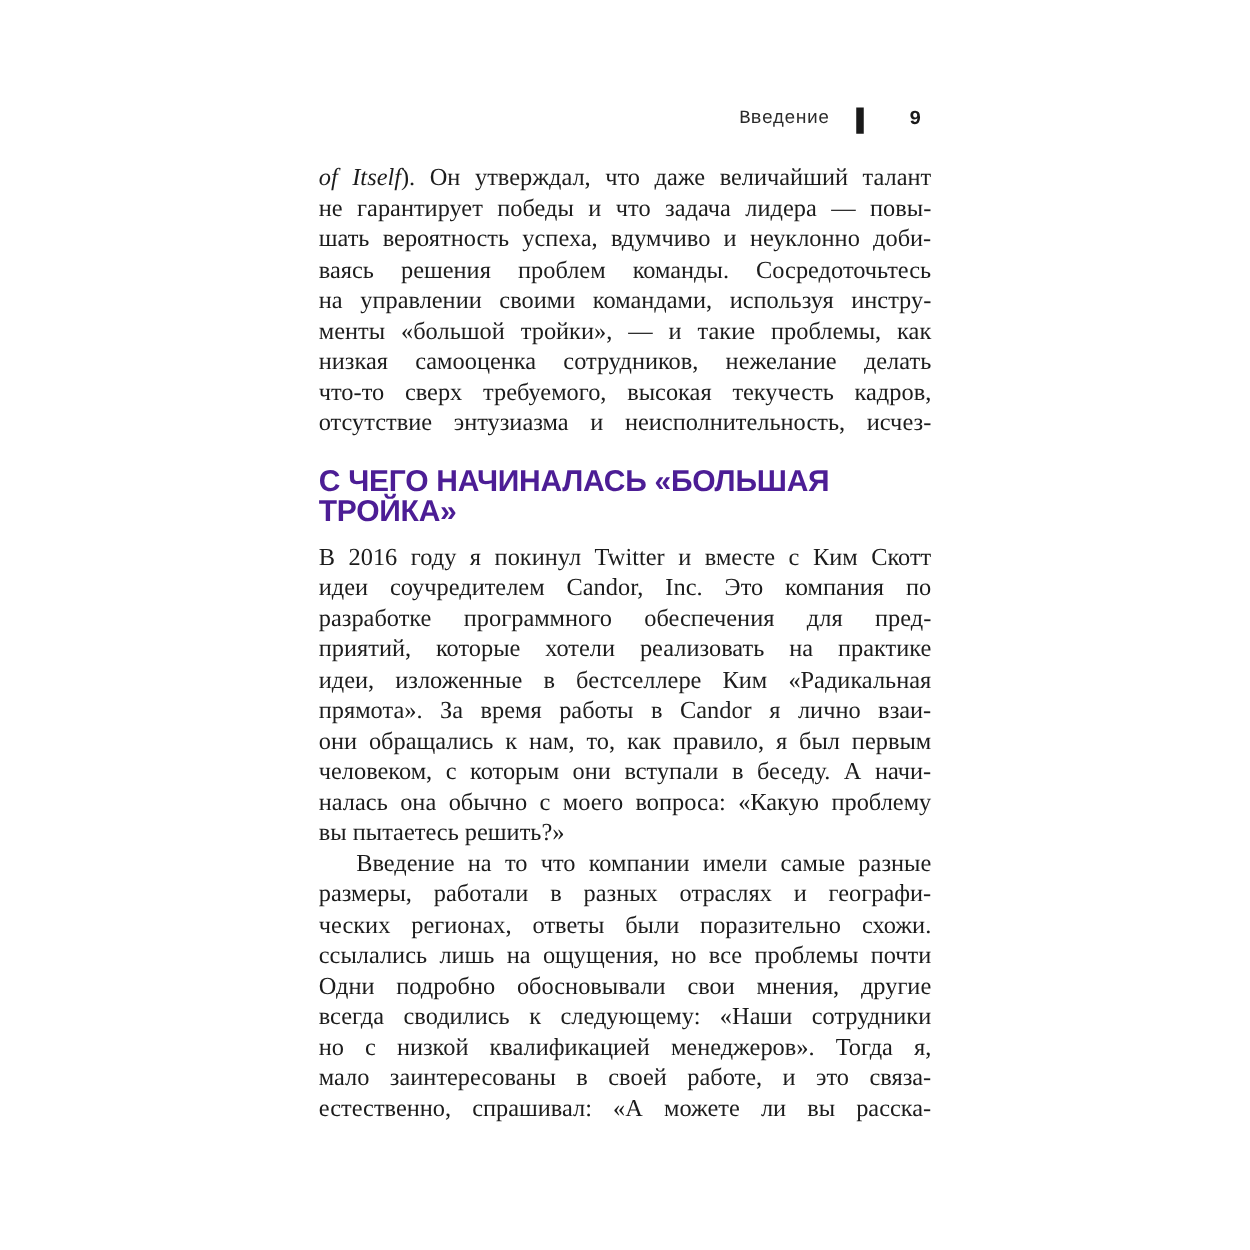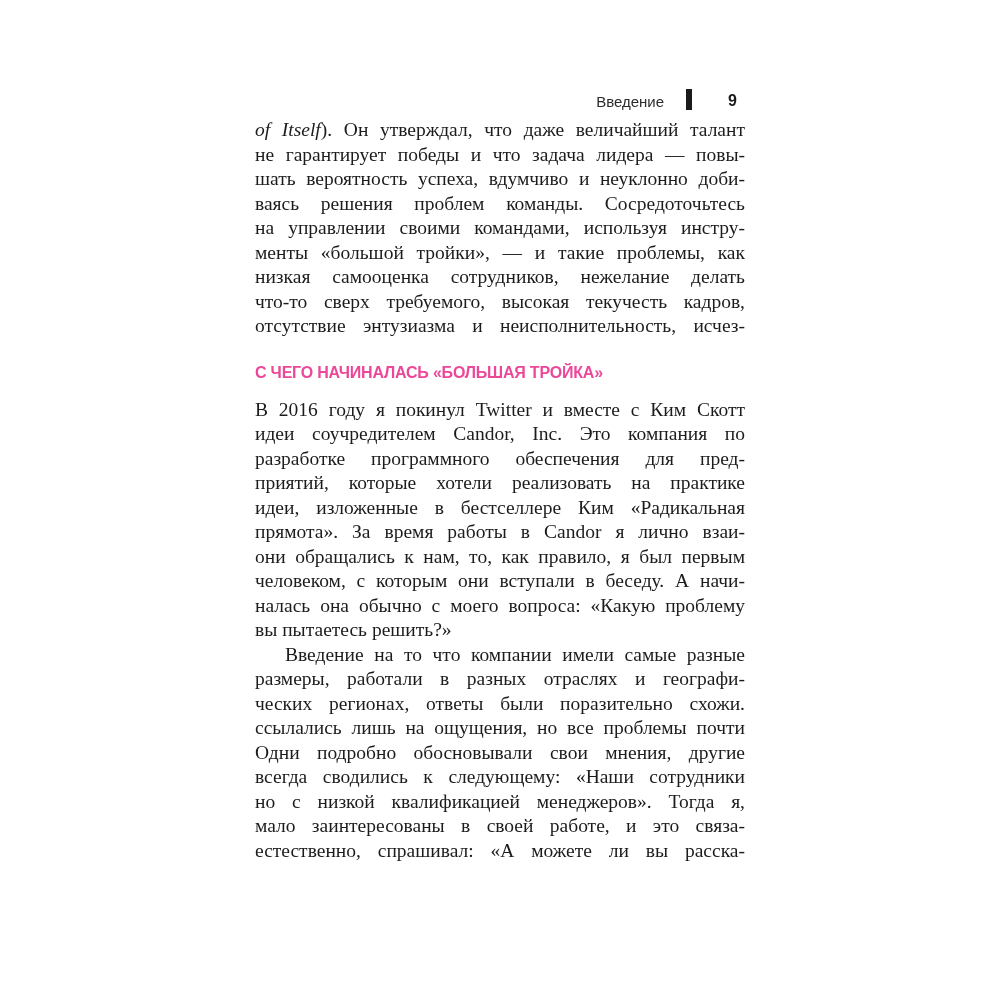--- a/index.html
+++ b/index.html
@@ -14,59 +14,59 @@
   }
   .column {
     position: absolute;
     left: 255px;
     top: 86px;
     width: 490px;
   }
   .page-header {
     display: flex;
     justify-content: flex-end;
-    align-items: flex-end;
+    align-items: flex-start;
     height: 24px;
-    font-family: Liberation Sans, sans-serif;
+    font-family: Liberation Mono, monospace;
     font-size: 15px;
     color: #2b2b2b;
   }
   .header-bar {
     width: 6px;
     height: 21px;
     background: #1a1a1a;
     margin-left: 22px;
   }
   .page-num {
     font-weight: bold;
     font-size: 16px;
     color: #1a1a1a;
     margin-left: 36px;
     margin-right: 8px;
   }
   .para {
     margin: 0;
     font-size: 19.5px;
   }
-  .para-first { margin-top: 8px; }
+  .para-first { margin-top: 21px; }
   .ln {
     line-height: 24.5px;
     text-align: justify;
     text-align-last: justify;
   }
   .ln-last { text-align-last: left; }
   .ln-indent { padding-left: 30px; }
   .italic { font-style: italic; }
   .section-heading {
     font-family: "Liberation Sans", sans-serif;
     font-weight: 700;
-    font-size: 16px;
+    font-size: 24px;
     letter-spacing: -0.2px;
     line-height: 24px;
-    color: #ec4899;
+    color: #4c1d95;
     margin: 22px 0 13px 0;
   }
 </style>
 </head>
 <body>
 
 <div class="page">
   <div class="column">
 
     <div class="page-header">

